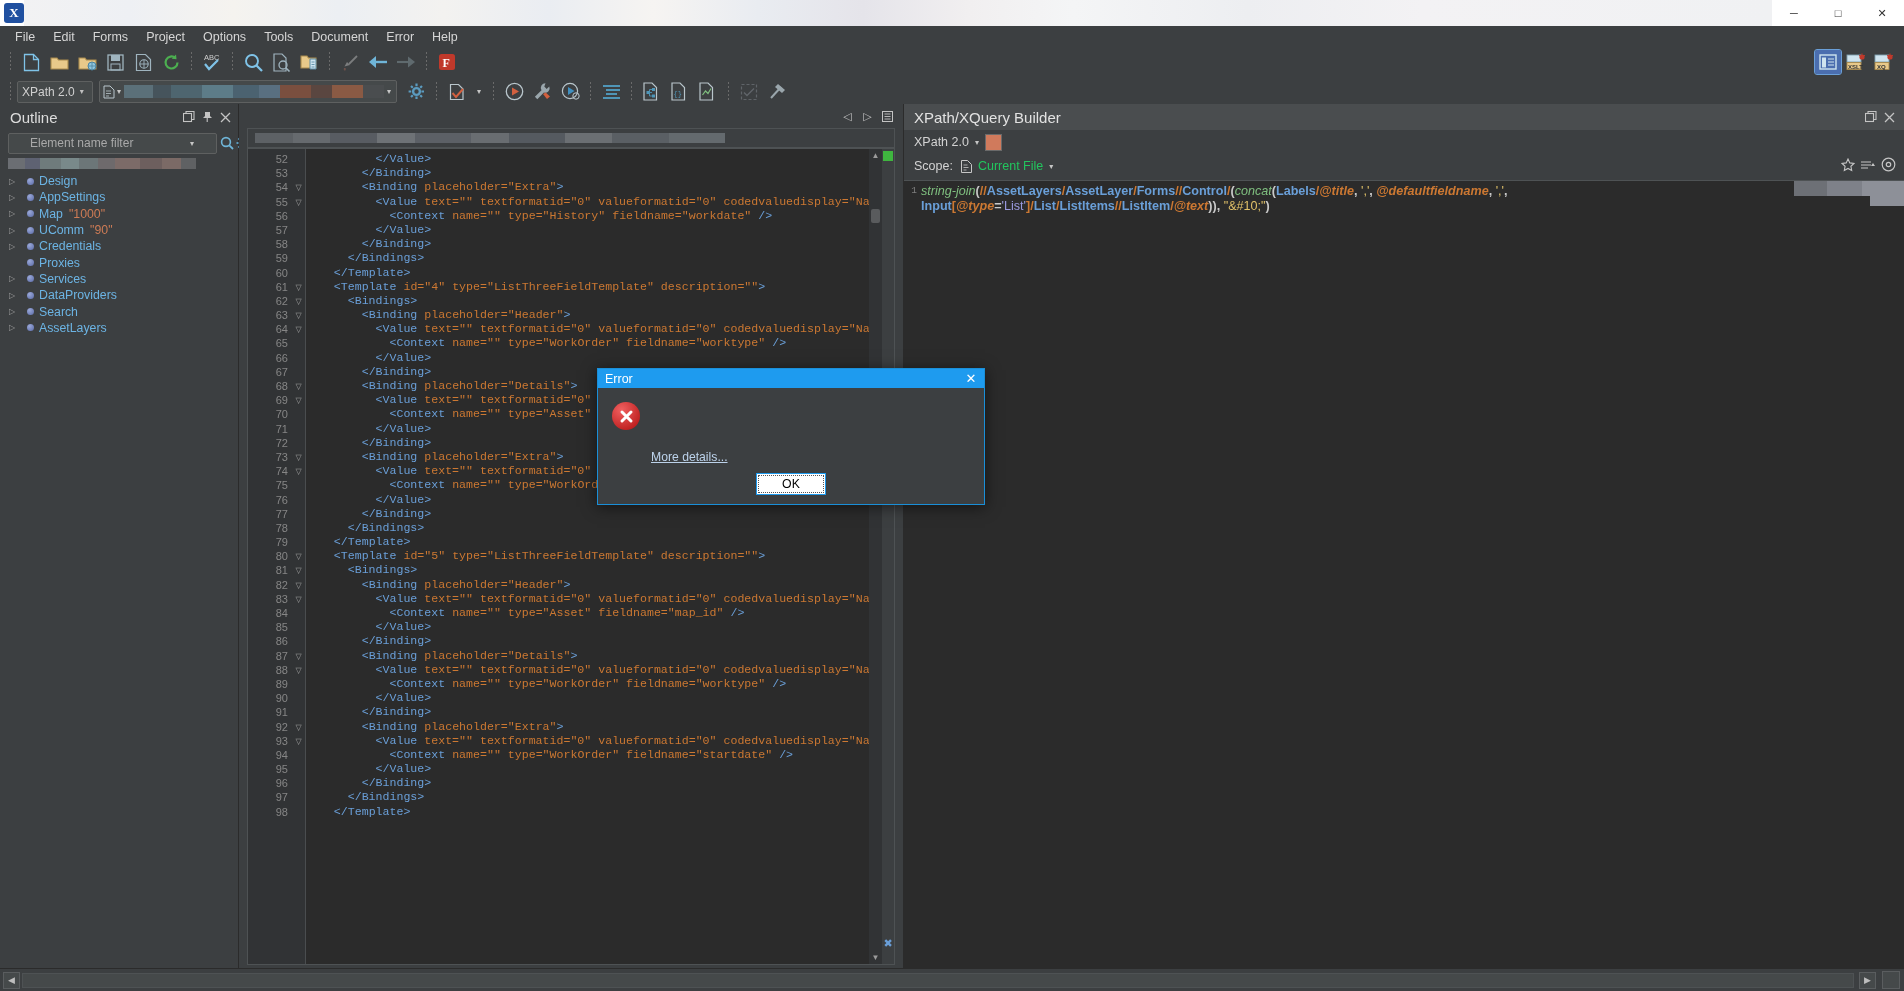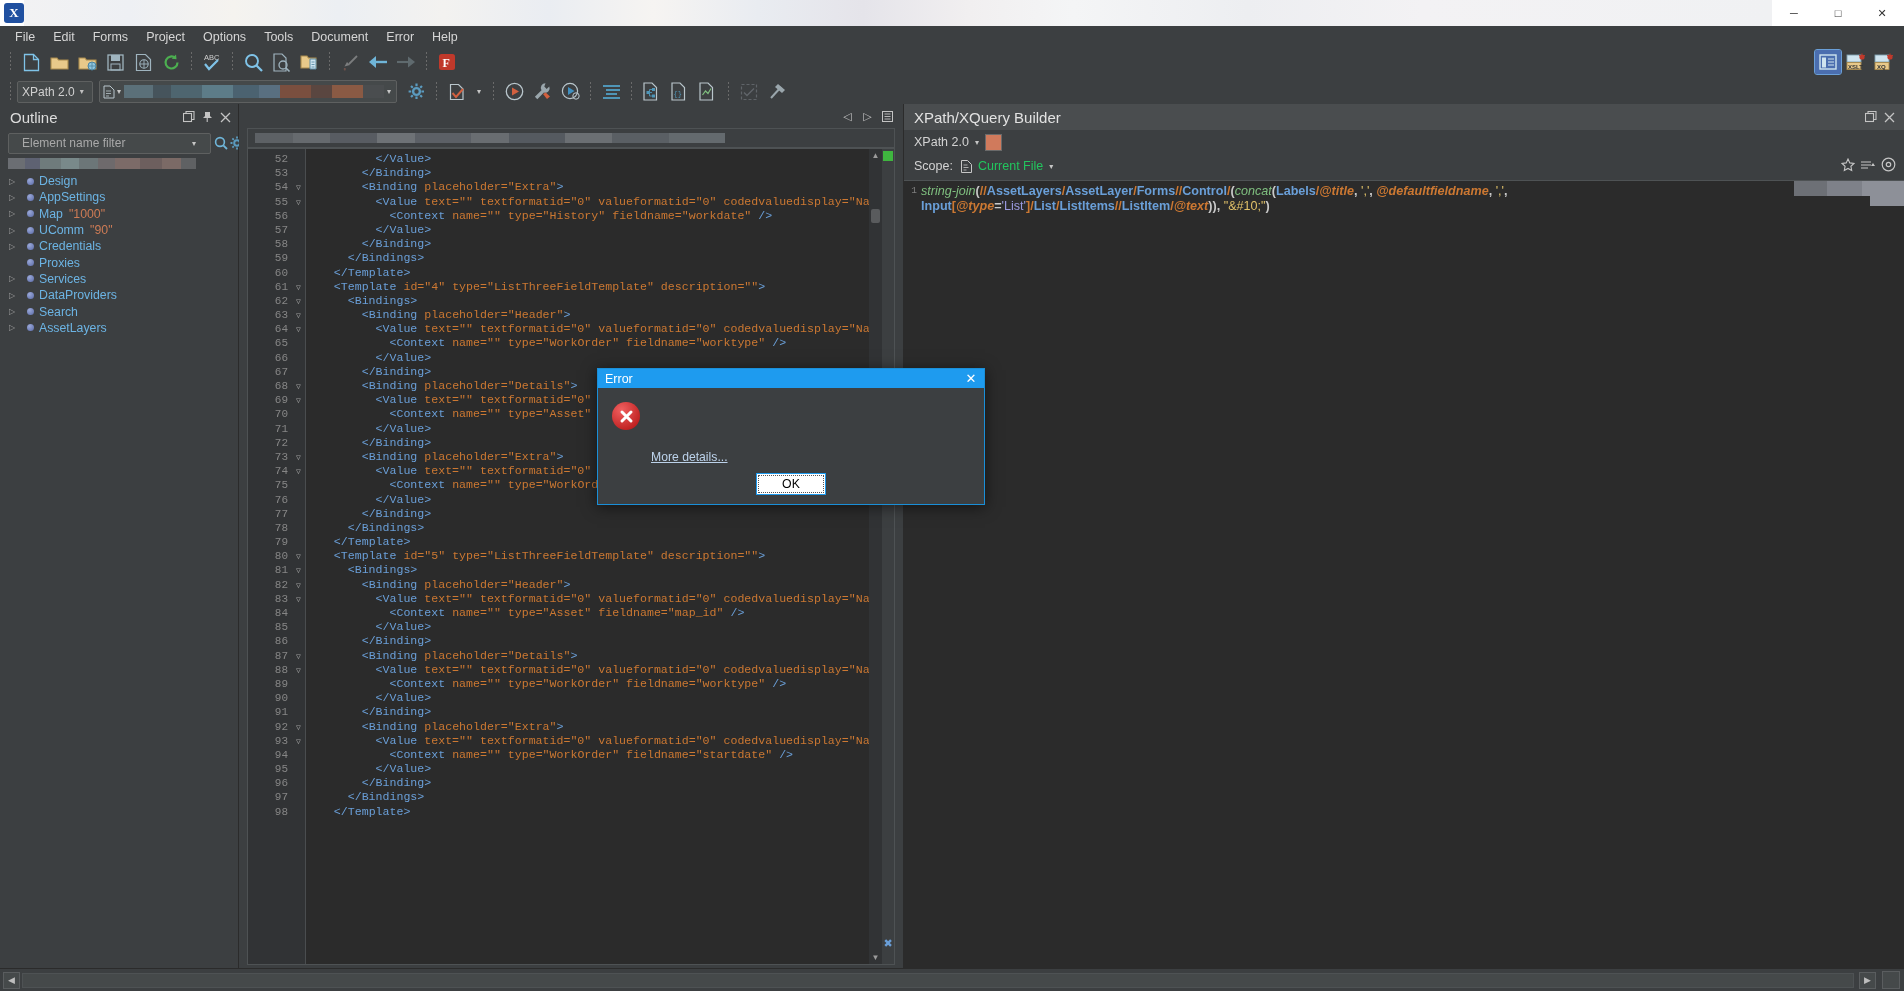--- a/index.html
+++ b/index.html
@@ -35,21 +35,21 @@
 
   
   .body{position:absolute;left:0;top:104px;right:0;bottom:22px;display:flex;}
 
   
   .outline{width:238px;background:#3c3f41;display:flex;flex-direction:column;border-right:1px solid #2b2b2b;}
   .panel-head{height:26px;display:flex;align-items:center;padding:0 4px 0 10px;background:#3c3f41;}
   .panel-title{flex:1;font-size:15px;color:#dcdcdc;}
   .ph-ico{width:18px;height:18px;display:flex;align-items:center;justify-content:center;color:#c4c4c4;}
   .filterrow{height:22px;display:flex;align-items:center;margin:2px 4px 0 8px;}
-  .filterbox{flex:1;height:19px;border:1px solid #5e6060;background:#45494a;display:flex;align-items:center;padding:0 11px;border-radius:2px;gap:10px;}
+  .filterbox{flex:1;height:19px;border:1px solid #5e6060;background:#45494a;display:flex;align-items:center;padding:0 19px;border-radius:2px;}
   .filterbox input{flex:1;border:0;outline:0;background:transparent;color:#cfcfcf;font-size:12px;font-family:"Liberation Sans",sans-serif;}
   .filterbox input::placeholder{color:#a9a9a9;}
   .filter-caret{color:#c6c6c6;font-size:8px;padding:0 3px;}
   .mag{width:18px;height:18px;margin-left:3px;display:flex;align-items:center;justify-content:center;}
   .gear2{width:18px;height:18px;margin-left:2px;display:flex;align-items:center;justify-content:center;}
   .blurbar{height:11px;margin:4px 42px 2px 8px;background:linear-gradient(90deg,#6b6e73 0 9%,#5e6272 9% 17%,#6f7b7c 17% 28%,#79898a 28% 38%,#6c7678 38% 48%,#6e6a6c 48% 57%,#7c6b68 57% 70%,#6d5f5e 70% 82%,#7b6a66 82% 92%,#5f6163 92% 100%);}
   .tree{flex:1;overflow:hidden;padding-top:2px;}
   .trow{height:16.3px;display:flex;align-items:center;padding-left:9px;font-size:12.3px;}
   .tarrow{width:13px;color:#9b9b9b;font-size:8px;display:flex;align-items:center;}
   .tdot{width:17px;display:flex;align-items:center;justify-content:center;}
@@ -57,21 +57,21 @@
   .tname{color:#6cb4e4;}
   .tval{color:#cd7b55;margin-left:6px;}
 
   
   .editorwrap{flex:1;display:flex;flex-direction:column;background:#3c3f41;min-width:0;}
   .edtabs{height:24px;display:flex;align-items:center;justify-content:flex-end;padding-right:7px;gap:3px;}
   .edtabs .ti{width:17px;height:17px;display:flex;align-items:center;justify-content:center;color:#c3c3c3;font-size:11px;}
   .tabstrip{height:18px;margin:0 8px;border:1px solid #4e5254;background:#3c3f41;display:flex;align-items:center;}
   .tabblur{height:10px;width:470px;margin-left:7px;background:linear-gradient(90deg,#5d6165 0 8%,#666a6e 8% 16%,#585c62 16% 26%,#6e7276 26% 34%,#5c6066 34% 46%,#696d71 46% 54%,#555a60 54% 66%,#6b6f73 66% 76%,#5a5f64 76% 88%,#646a6e 88% 100%);}
   .codearea{flex:1;position:relative;margin:0 8px 4px 8px;background:#2b2b2b;border:1px solid #4e5254;display:flex;overflow:hidden;}
-  .gutter{width:44px;background:#313335;color:#868686;font-family:Liberation Mono, monospace;font-size:11px;text-align:right;padding-top:3px;flex:none;}
+  .gutter{width:44px;background:#313335;color:#868686;font-family:Liberation Sans, sans-serif;font-size:11px;text-align:right;padding-top:3px;flex:none;}
   .gline{height:14.2px;line-height:14.2px;padding-right:4px;position:relative;}
   .fold{position:absolute;right:-11px;top:3px;width:9px;height:9px;color:#9b9b9b;font-size:8px;line-height:9px;text-align:center;}
   .gsep{width:13px;background:#313335;border-right:1px solid #4a4d4f;flex:none;}
   .code{flex:1;font-family:"Liberation Mono",monospace;font-size:11.6px;padding-top:3px;white-space:pre;overflow:hidden;color:#a9b7c6;}
   .cline{height:14.2px;line-height:14.2px;}
   .tag{color:#6a9fd8;}
   .attr{color:#cc7832;}
   .val{color:#cc7832;}
   .sbar{width:13px;background:#313335;position:relative;flex:none;}
   .sbar .thumb{position:absolute;left:2px;right:2px;top:60px;height:14px;background:#595b5d;border-radius:2px;}

